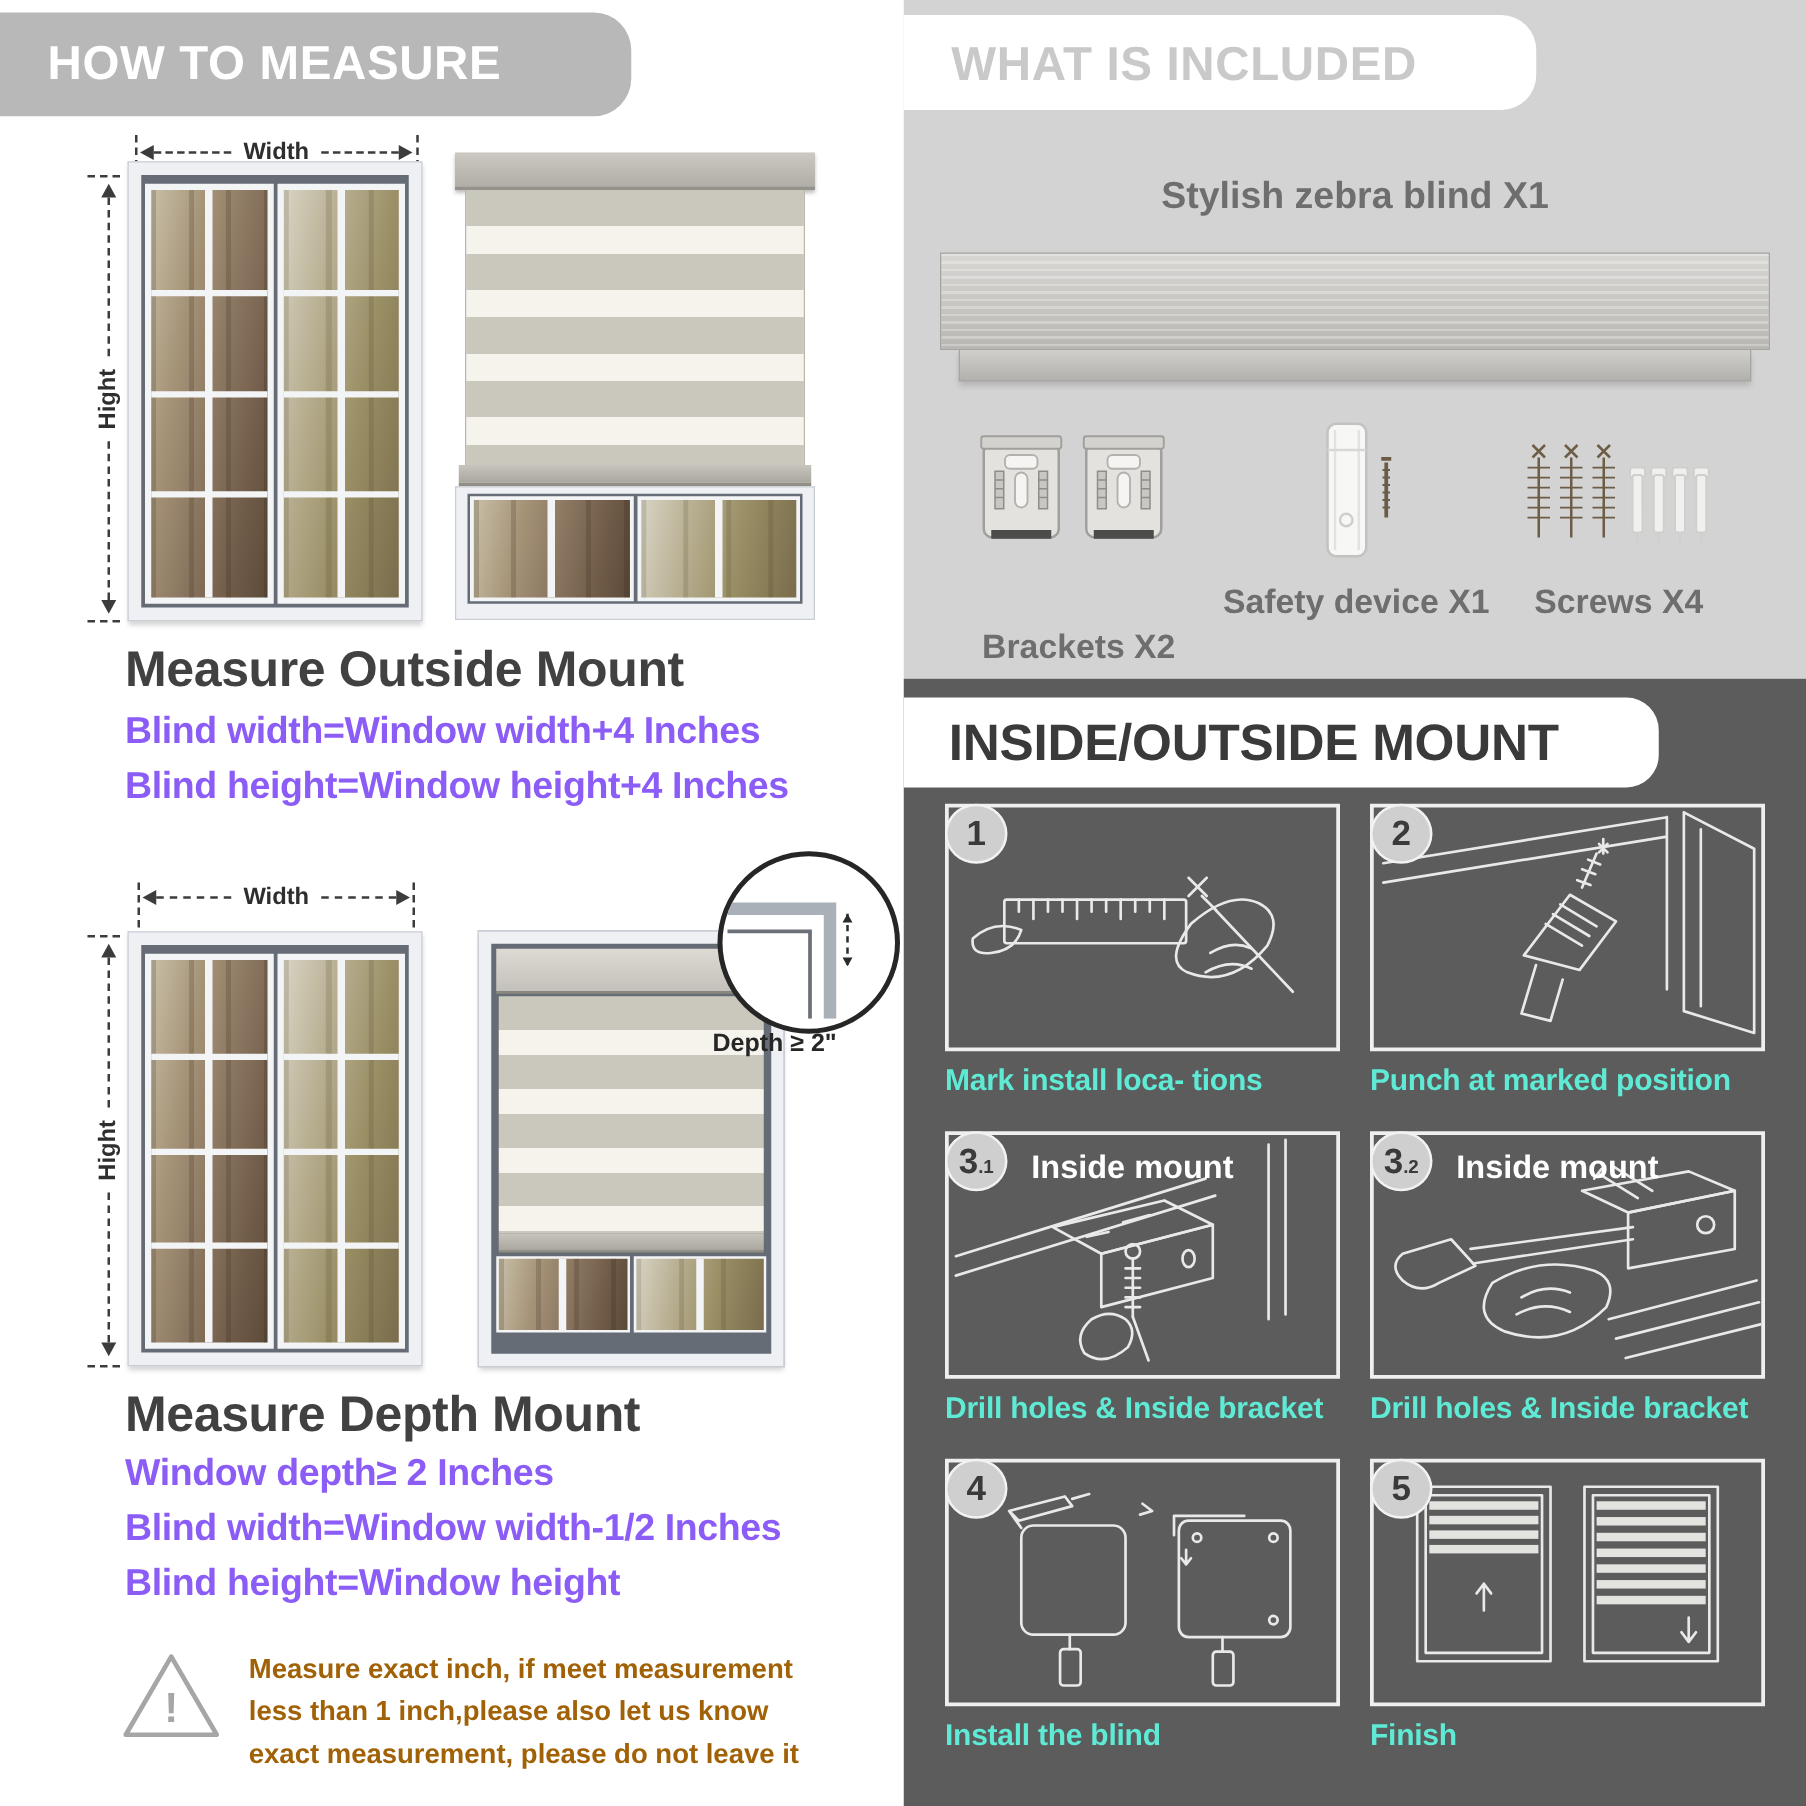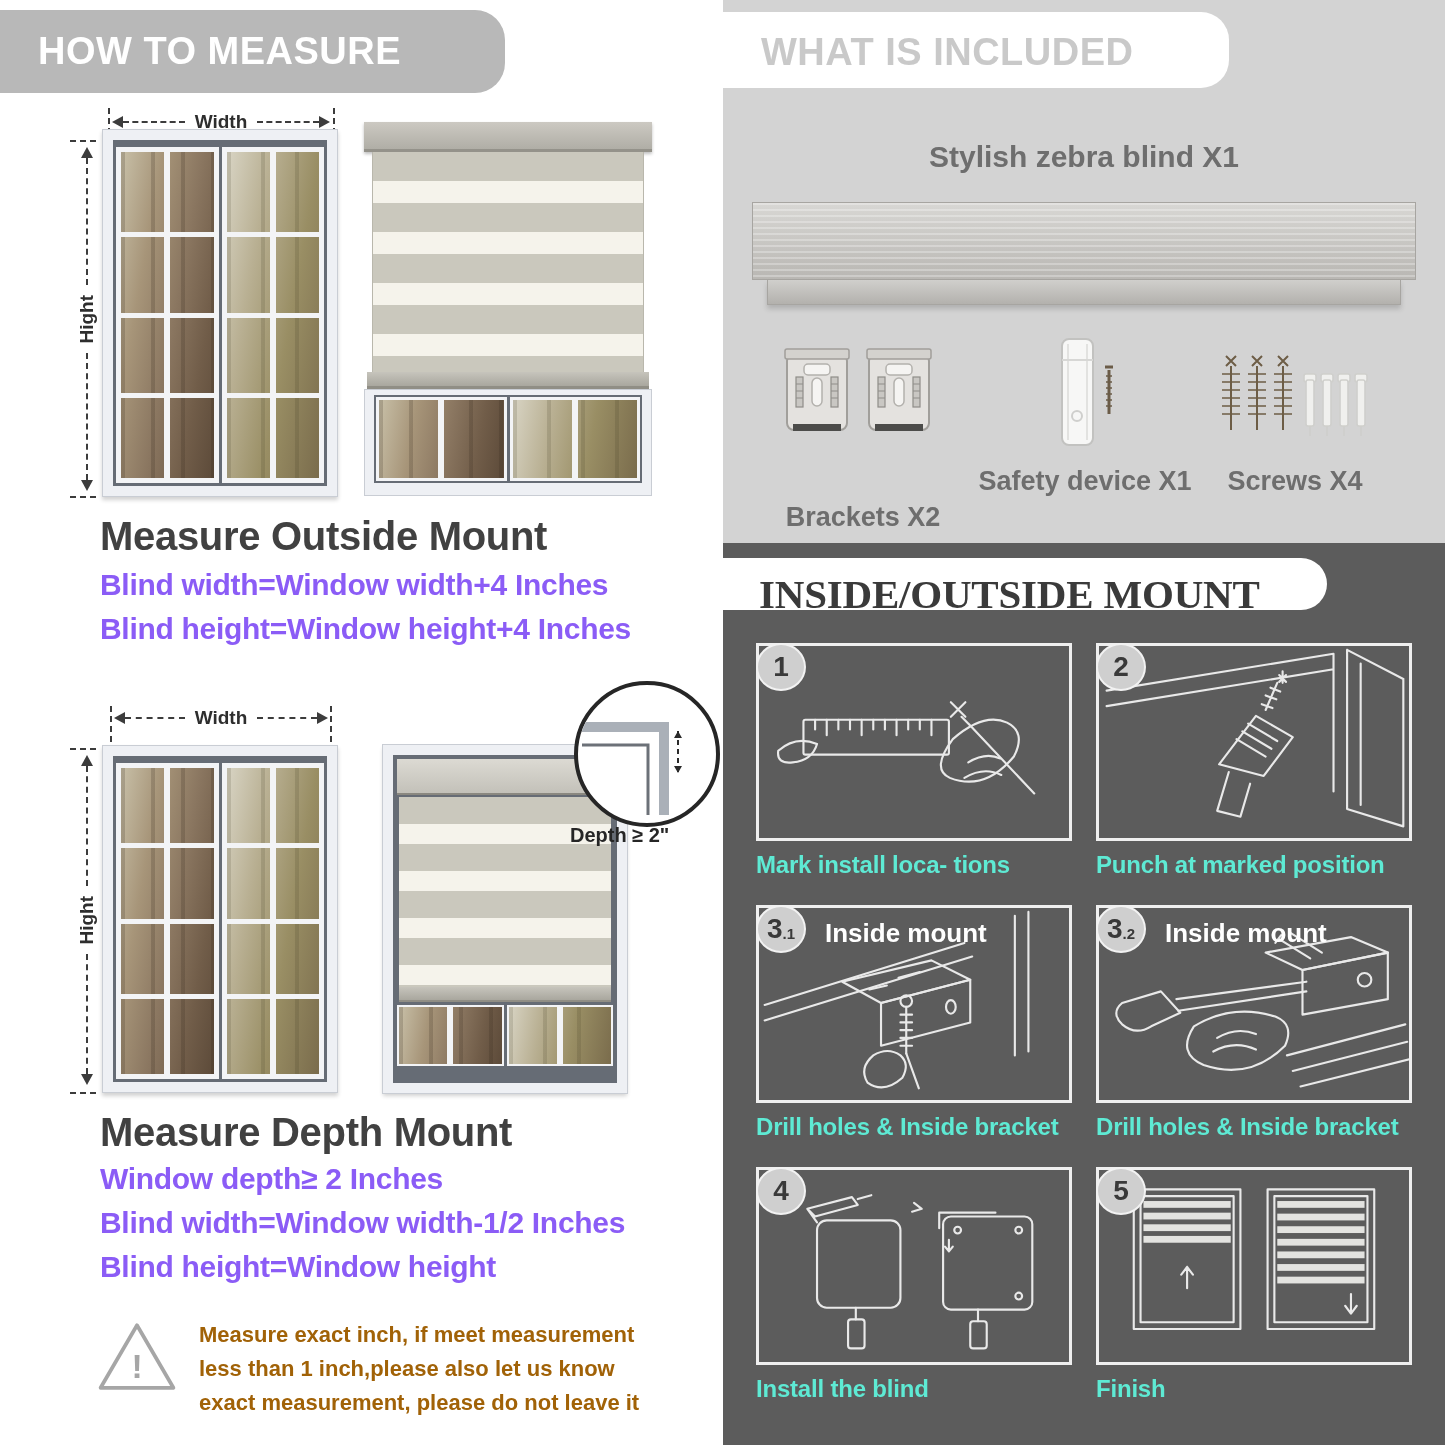--- a/index.html
+++ b/index.html
@@ -82,23 +82,23 @@
   .rail-main{left:29px;top:202px;width:664px;height:78px;
              background:repeating-linear-gradient(180deg,rgba(255,255,255,.28) 0 2px,rgba(0,0,0,0) 2px 6px),
              linear-gradient(#d8d7d4,#b9b7b3);border:1px solid #a7a5a1;box-sizing:border-box;}
   .rail-sub{left:44px;top:280px;width:634px;height:25px;
             background:linear-gradient(#d0cfcc,#b3b1ad);border:1px solid #a7a5a1;border-top:none;
             box-shadow:0 4px 5px rgba(0,0,0,.16);box-sizing:border-box;}
   .itemlab{font-size:27px;font-weight:700;color:#6e6e6e;text-align:center;}
 
   
   .mount{left:723px;top:543px;width:722px;height:902px;background:#5c5c5c;}
-  .mheader{left:0;top:15px;width:604px;height:52px;background:#fff;border-radius:0 26px 26px 0;
+  .mheader{left:0;top:15px;width:604px;height:72px;background:#fff;border-radius:0 26px 26px 0;
            color:#3a3a3a;font-size:41px;font-weight:800;line-height:72px;padding-left:36px;
-           letter-spacing:-.2px;box-sizing:border-box;font-family:Liberation Serif, serif;}
+           letter-spacing:-.2px;box-sizing:border-box;}
   .steps{left:33px;top:100px;width:656px;display:grid;grid-template-columns:316px 316px;column-gap:24px;}
   .step{margin-bottom:26px;}
   .sbox{position:relative;height:198px;border:3px solid #efefef;box-sizing:border-box;background:#5c5c5c;}
   .badge{position:absolute;top:-3px;left:-3px;width:50px;height:48px;border-radius:50%;
          background:#cfcfcf;border:2px solid #f2f2f2;box-sizing:border-box;display:flex;
          align-items:center;justify-content:center;color:#3a3a3a;font-weight:800;z-index:3;}
   .badge .n{font-size:28px;}
   .badge .s{font-size:15px;margin-top:9px;}
   .slabel{position:absolute;left:66px;top:10px;color:#fff;font-size:26px;font-weight:700;z-index:3;}
   .scap{margin-top:10px;color:#5eead4;font-size:24px;font-weight:700;letter-spacing:-.2px;white-space:nowrap;}

